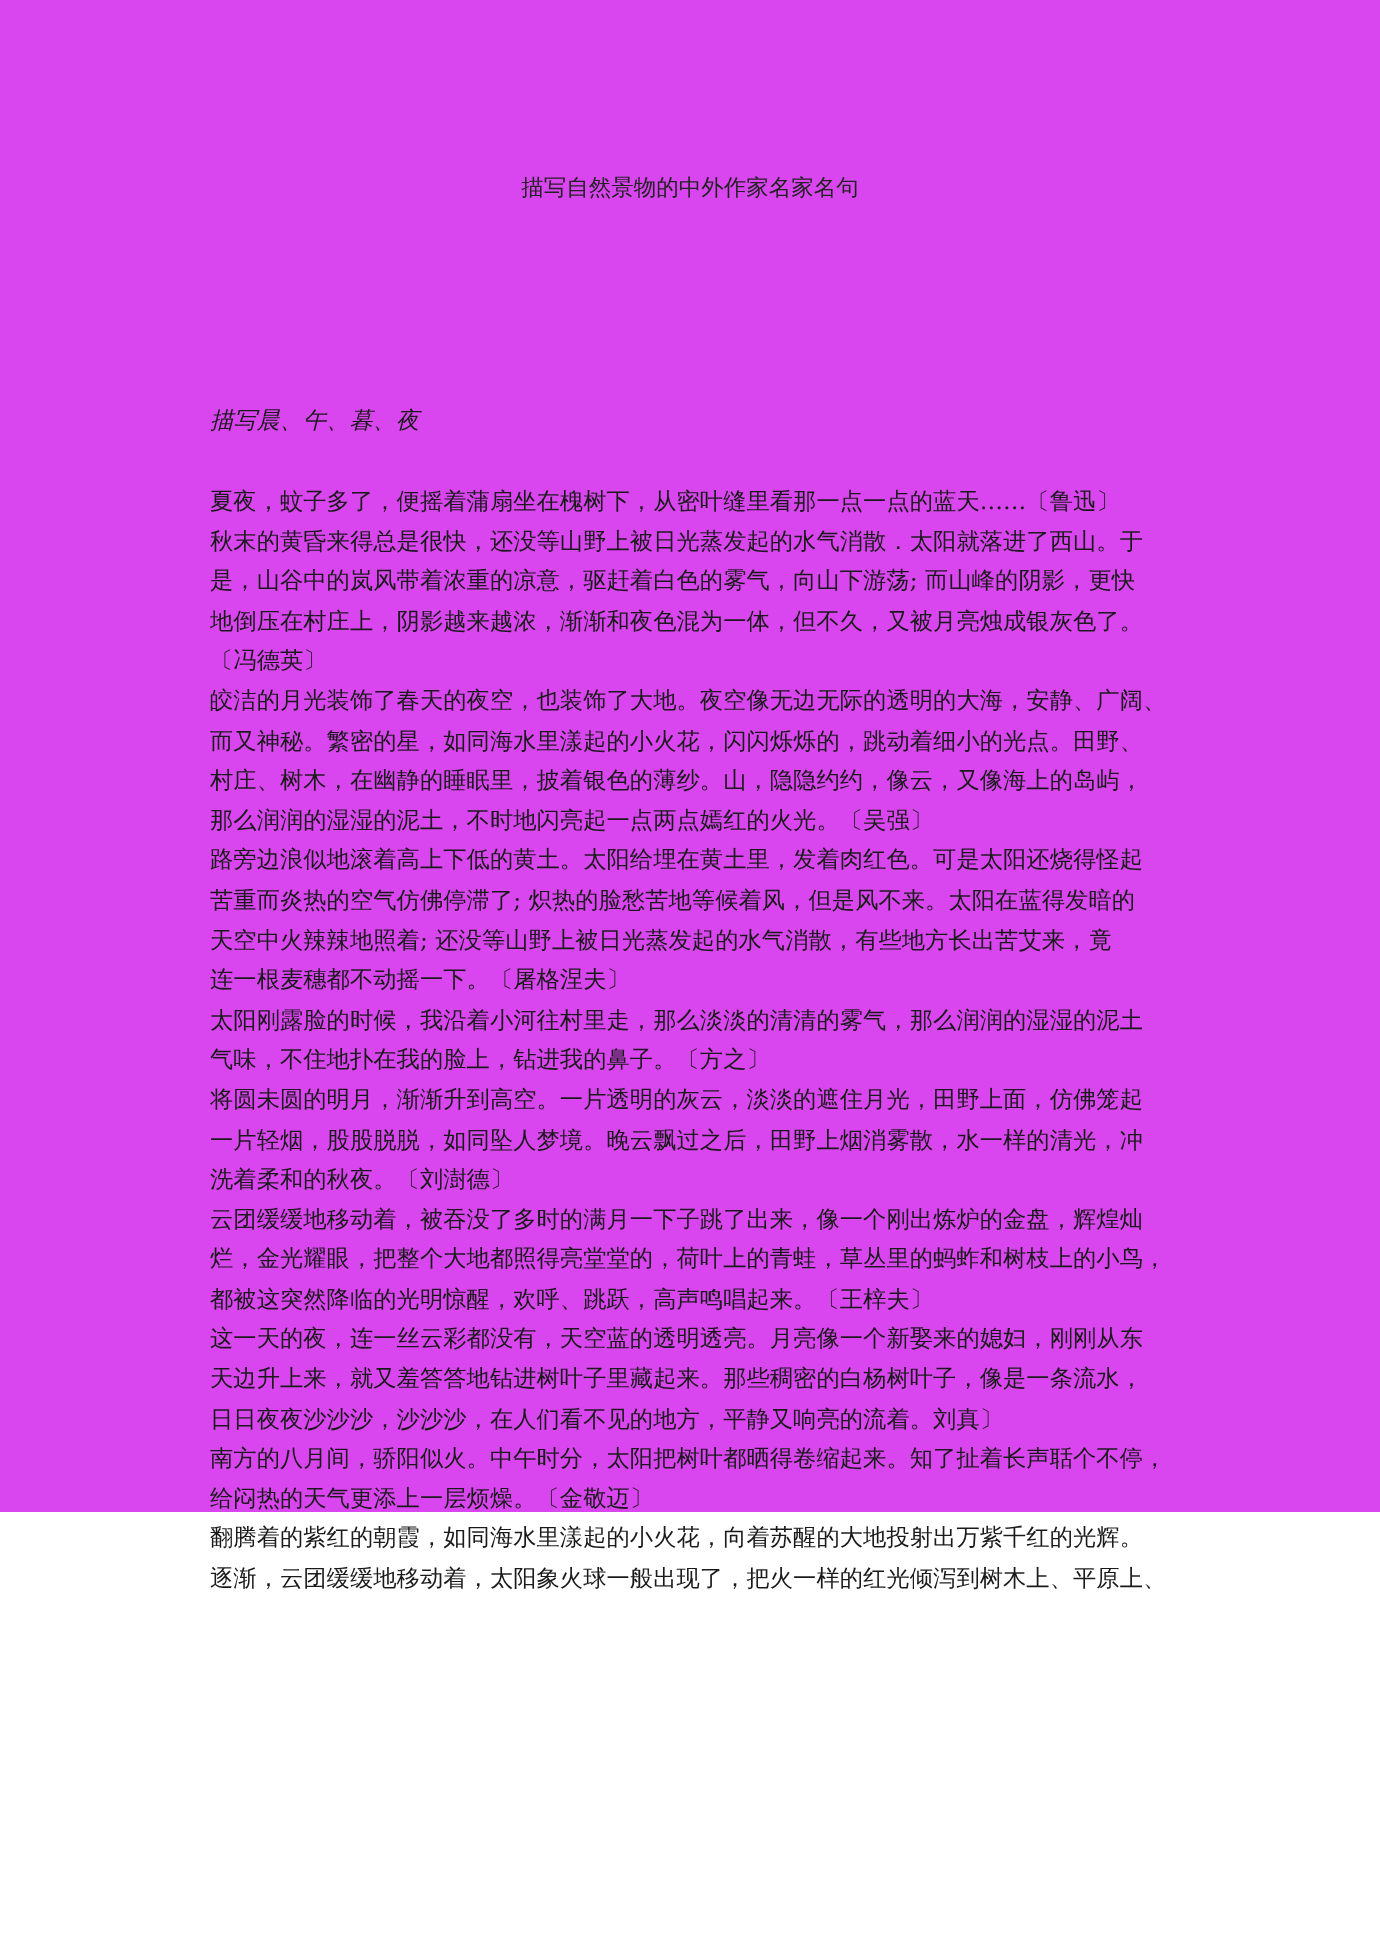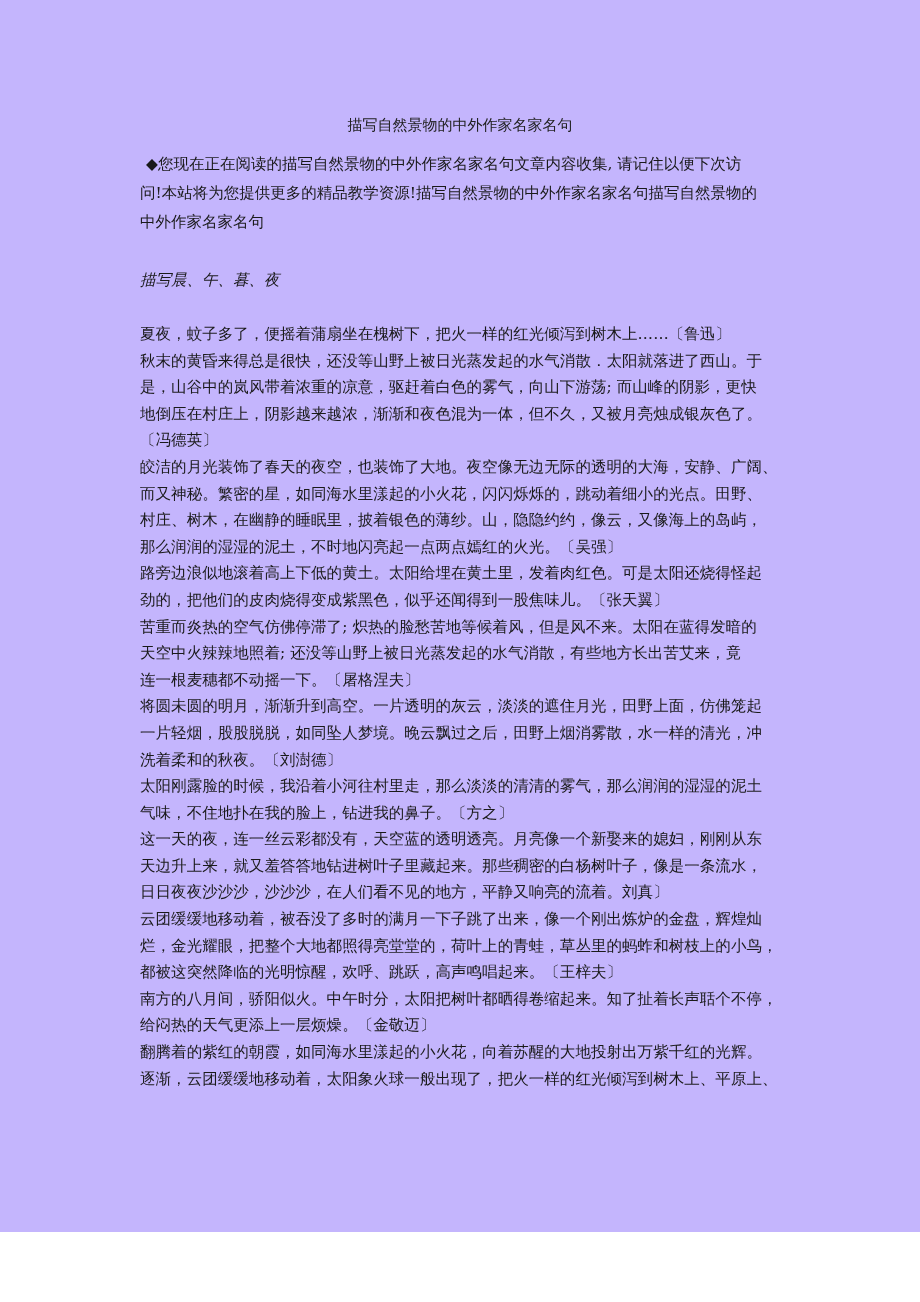--- a/index.html
+++ b/index.html
@@ -12,22 +12,22 @@
     height: 1302px;
     position: relative;
     overflow: hidden;
     font-family: "DejaVu Serif", "Liberation Serif", serif;
     color: #1a1a1a;
   }
   .page {
     position: absolute;
     left: 0; top: 0;
     width: 920px;
-    height: 1232px;
-    background: #c4b5fd;
+    height: 1008px;
+    background: #d946ef;
   }
   .title {
     position: absolute;
     top: 115px;
     left: 0;
     width: 920px;
     text-align: center;
     font-size: 15px;
     line-height: 20px;
     letter-spacing: 0px;
@@ -71,81 +71,75 @@
     letter-spacing: 0.05px;
   }
 </style>
 </head>
 <body>
 
 <div class="page">
 
   <div class="title">描写自然景物的中外作家名家名句</div>
 
-  <div class="intro">
-    <div class="line first">◆您现在正在阅读的描写自然景物的中外作家名家名句文章内容收集, 请记住以便下次访</div>
-    <div class="line">问!本站将为您提供更多的精品教学资源!描写自然景物的中外作家名家名句描写自然景物的</div>
-    <div class="line">中外作家名家名句</div>
-  </div>
 
   <div class="section-heading">描写晨、午、暮、夜</div>
 
   <div class="body">
 
     <div>
-      <div class="line">夏夜，蚊子多了，便摇着蒲扇坐在槐树下，把火一样的红光倾泻到树木上……〔鲁迅〕</div>
+      <div class="line">夏夜，蚊子多了，便摇着蒲扇坐在槐树下，从密叶缝里看那一点一点的蓝天……〔鲁迅〕</div>
     </div>
 
 
     <div>
       <div class="line">秋末的黄昏来得总是很快，还没等山野上被日光蒸发起的水气消散．太阳就落进了西山。于</div>
       <div class="line">是，山谷中的岚风带着浓重的凉意，驱赶着白色的雾气，向山下游荡; 而山峰的阴影，更快</div>
       <div class="line">地倒压在村庄上，阴影越来越浓，渐渐和夜色混为一体，但不久，又被月亮烛成银灰色了。</div>
       <div class="line">〔冯德英〕</div>
     </div>
 
     <div>
       <div class="line">皎洁的月光装饰了春天的夜空，也装饰了大地。夜空像无边无际的透明的大海，安静、广阔、</div>
       <div class="line">而又神秘。繁密的星，如同海水里漾起的小火花，闪闪烁烁的，跳动着细小的光点。田野、</div>
       <div class="line">村庄、树木，在幽静的睡眠里，披着银色的薄纱。山，隐隐约约，像云，又像海上的岛屿，</div>
       <div class="line">那么润润的湿湿的泥土，不时地闪亮起一点两点嫣红的火光。〔吴强〕</div>
     </div>
 
     <div>
       <div class="line">路旁边浪似地滚着高上下低的黄土。太阳给埋在黄土里，发着肉红色。可是太阳还烧得怪起</div>
-      <div class="line">劲的，把他们的皮肉烧得变成紫黑色，似乎还闻得到一股焦味儿。〔张天翼〕</div>
     </div>
 
     <div>
       <div class="line">苦重而炎热的空气仿佛停滞了; 炽热的脸愁苦地等候着风，但是风不来。太阳在蓝得发暗的</div>
       <div class="line">天空中火辣辣地照着; 还没等山野上被日光蒸发起的水气消散，有些地方长出苦艾来，竟</div>
       <div class="line">连一根麦穗都不动摇一下。〔屠格涅夫〕</div>
     </div>
 
     <div>
+      <div class="line">太阳刚露脸的时候，我沿着小河往村里走，那么淡淡的清清的雾气，那么润润的湿湿的泥土</div>
+      <div class="line">气味，不住地扑在我的脸上，钻进我的鼻子。〔方之〕</div>
+    </div>
+
+    <div>
       <div class="line">将圆未圆的明月，渐渐升到高空。一片透明的灰云，淡淡的遮住月光，田野上面，仿佛笼起</div>
       <div class="line">一片轻烟，股股脱脱，如同坠人梦境。晚云飘过之后，田野上烟消雾散，水一样的清光，冲</div>
       <div class="line">洗着柔和的秋夜。〔刘澍德〕</div>
     </div>
 
     <div>
-      <div class="line">太阳刚露脸的时候，我沿着小河往村里走，那么淡淡的清清的雾气，那么润润的湿湿的泥土</div>
-      <div class="line">气味，不住地扑在我的脸上，钻进我的鼻子。〔方之〕</div>
+      <div class="line">云团缓缓地移动着，被吞没了多时的满月一下子跳了出来，像一个刚出炼炉的金盘，辉煌灿</div>
+      <div class="line">烂，金光耀眼，把整个大地都照得亮堂堂的，荷叶上的青蛙，草丛里的蚂蚱和树枝上的小鸟，</div>
+      <div class="line">都被这突然降临的光明惊醒，欢呼、跳跃，高声鸣唱起来。〔王梓夫〕</div>
     </div>
 
     <div>
       <div class="line">这一天的夜，连一丝云彩都没有，天空蓝的透明透亮。月亮像一个新娶来的媳妇，刚刚从东</div>
       <div class="line">天边升上来，就又羞答答地钻进树叶子里藏起来。那些稠密的白杨树叶子，像是一条流水，</div>
       <div class="line">日日夜夜沙沙沙，沙沙沙，在人们看不见的地方，平静又响亮的流着。刘真〕</div>
-    </div>
-
-    <div>
-      <div class="line">云团缓缓地移动着，被吞没了多时的满月一下子跳了出来，像一个刚出炼炉的金盘，辉煌灿</div>
-      <div class="line">烂，金光耀眼，把整个大地都照得亮堂堂的，荷叶上的青蛙，草丛里的蚂蚱和树枝上的小鸟，</div>
-      <div class="line">都被这突然降临的光明惊醒，欢呼、跳跃，高声鸣唱起来。〔王梓夫〕</div>
     </div>
 
     <div>
       <div class="line">南方的八月间，骄阳似火。中午时分，太阳把树叶都晒得卷缩起来。知了扯着长声聒个不停，</div>
       <div class="line">给闷热的天气更添上一层烦燥。〔金敬迈〕</div>
     </div>
 
     <div>
       <div class="line">翻腾着的紫红的朝霞，如同海水里漾起的小火花，向着苏醒的大地投射出万紫千红的光辉。</div>
       <div class="line">逐渐，云团缓缓地移动着，太阳象火球一般出现了，把火一样的红光倾泻到树木上、平原上、</div>

